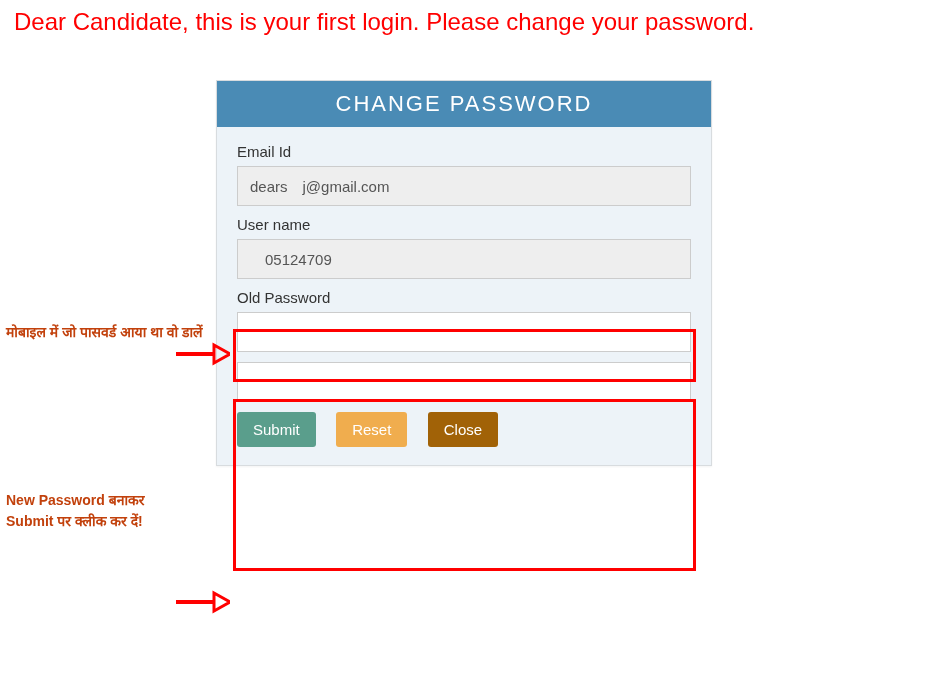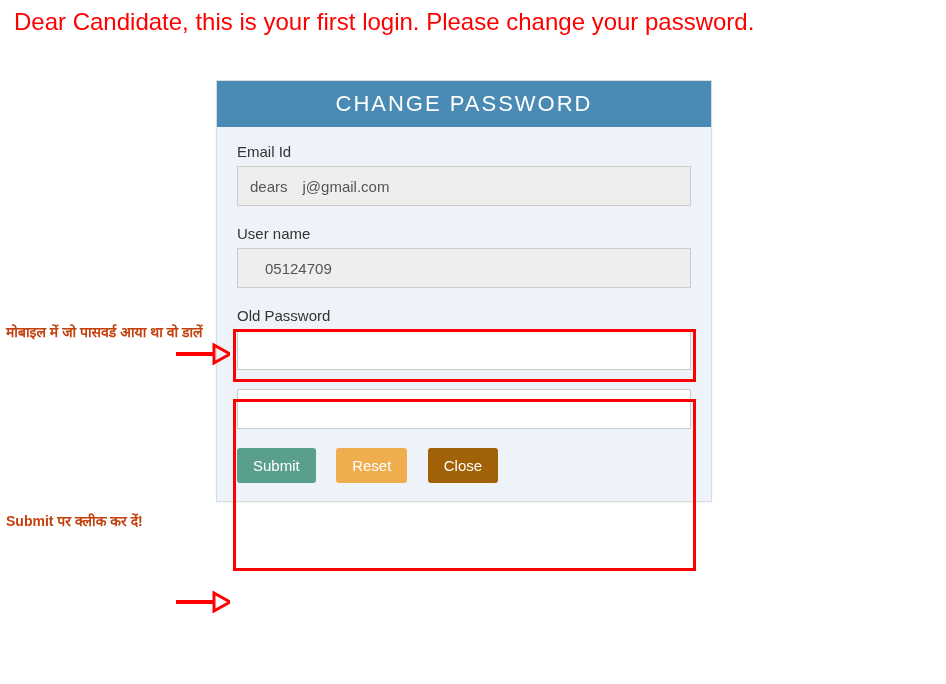--- a/index.html
+++ b/index.html
@@ -28,21 +28,21 @@
     .panel-header {
       background: #4a8bb5;
       color: #ffffff;
       font-size: 22px;
       letter-spacing: 2px;
       text-align: center;
       padding: 10px 4px;
       font-weight: 400;
     }
     .panel-body { padding: 16px 20px 18px 20px; }
-    .field { margin-bottom: 19px; }
+    .field { margin-bottom: 10px; }
     .field label {
       display: block;
       font-size: 15px;
       color: #333;
       margin-bottom: 6px;
     }
     .readonly-box {
       background: #eee;
       border: 1px solid #ccc;
       font-size: 15px;
@@ -118,21 +118,21 @@
     </div>
 
   </div>
 </div>
 
 <div class="redbox" style="left:233px; top:329px; width:463px; height:53px;"></div>
 <div class="redbox" style="left:233px; top:399px; width:463px; height:172px;"></div>
 
 <div class="anno" style="left:6px; top:322px; width:210px;">मोबाइल में जो पासवर्ड आया था वो डालें</div>
 <div class="anno" style="left:6px; top:490px; width:210px;">
-  <br>
+  <span>New Password बनाकर</span><br>
   <span>Submit पर क्लीक कर दें!</span>
 </div>
 
 <div class="arrow" style="left:174px; top:342px;">
   <svg width="56" height="24">
     <line x1="2" y1="12" x2="40" y2="12" stroke="#ff0000" stroke-width="4"></line>
     <polygon points="40,3 56,12 40,21" fill="none" stroke="#ff0000" stroke-width="3"></polygon>
   </svg>
 </div>
 <div class="arrow" style="left:174px; top:590px;">

